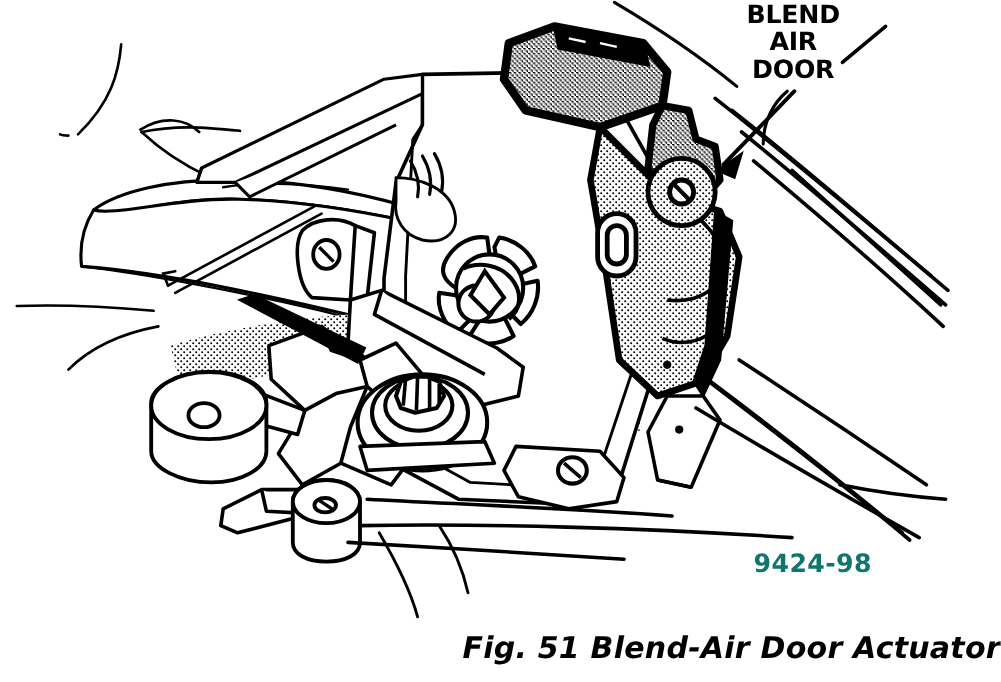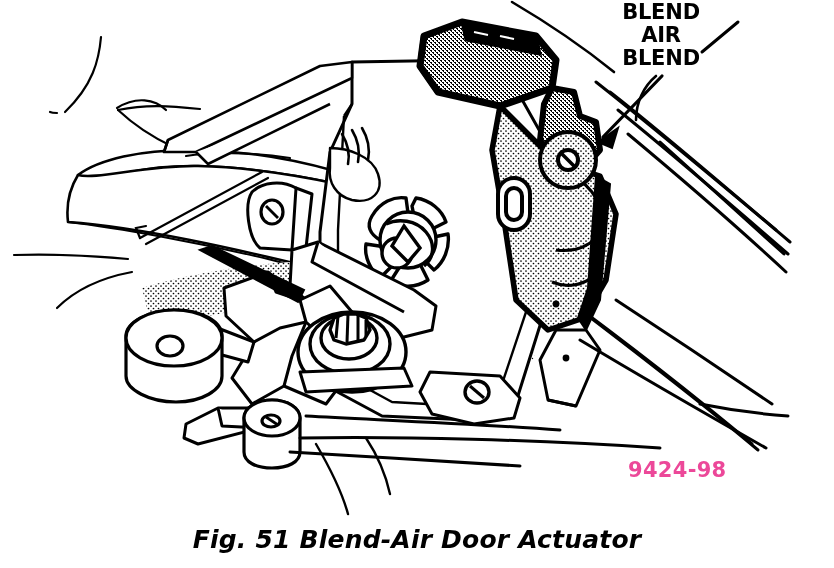--- a/index.html
+++ b/index.html
@@ -41,28 +41,28 @@
     white-space: pre-line;
   }
   .figure-number {
     position: absolute;
     left: 628px;
     top: 458px;
     font-family: "DejaVu Sans", sans-serif;
     font-weight: bold;
     font-size: 21px;
     letter-spacing: 0.3px;
-    color: #ec4899;
+    color: #0f766e;
   }
   .figure-caption {
     position: absolute;
     left: 0;
     top: 525px;
     width: 834px;
-    text-align: center;
+    text-align: right;
     font-family: "DejaVu Sans", sans-serif;
     font-weight: bold;
     font-style: italic;
     font-size: 25px;
     letter-spacing: 0.2px;
     color: #000000;
   }
 </style>
 </head>
 <body>
@@ -314,19 +314,19 @@
     <g>
       <path d="M662,76 L603,137" fill="none" stroke="#000000" stroke-width="3.2" stroke-linecap="round"></path>
       <path d="M598,142 L618,128 L612,148 Z" fill="#000000" stroke="#000000" stroke-width="2"></path>
     </g>
 
     <g fill="none" stroke="#000000" stroke-width="3" stroke-linecap="round">
       <path d="M702,52 L738,22"></path>
     </g>
   </svg>
 
-  <div class="callout-label"><span>BLEND</span><br><span>AIR BLEND</span><br></div>
+  <div class="callout-label"><span>BLEND</span><br><span>AIR DOOR</span><br></div>
 
   <div class="figure-number">9424-98</div>
 
   <div class="figure-caption">Fig. 51 Blend-Air Door Actuator</div>
 
 </div>
 
 </body></html>

